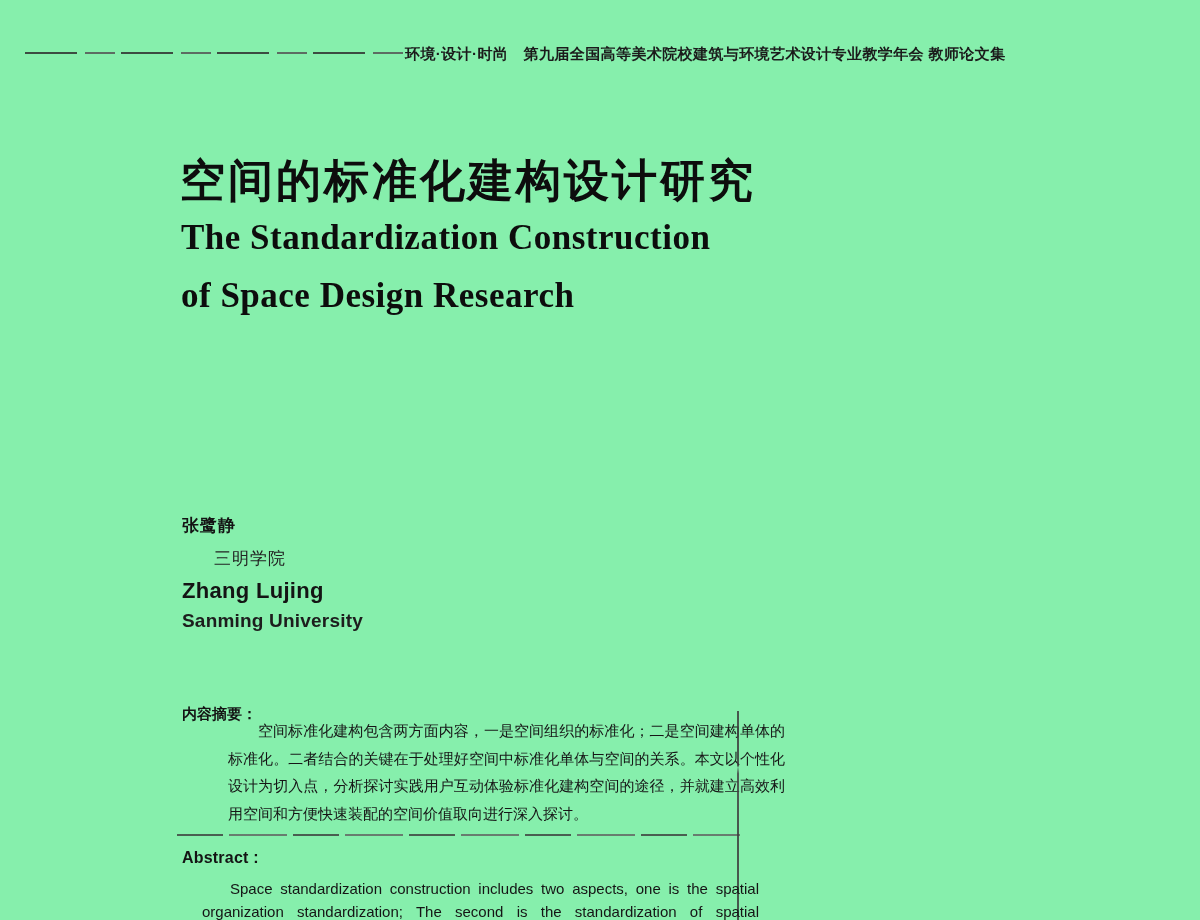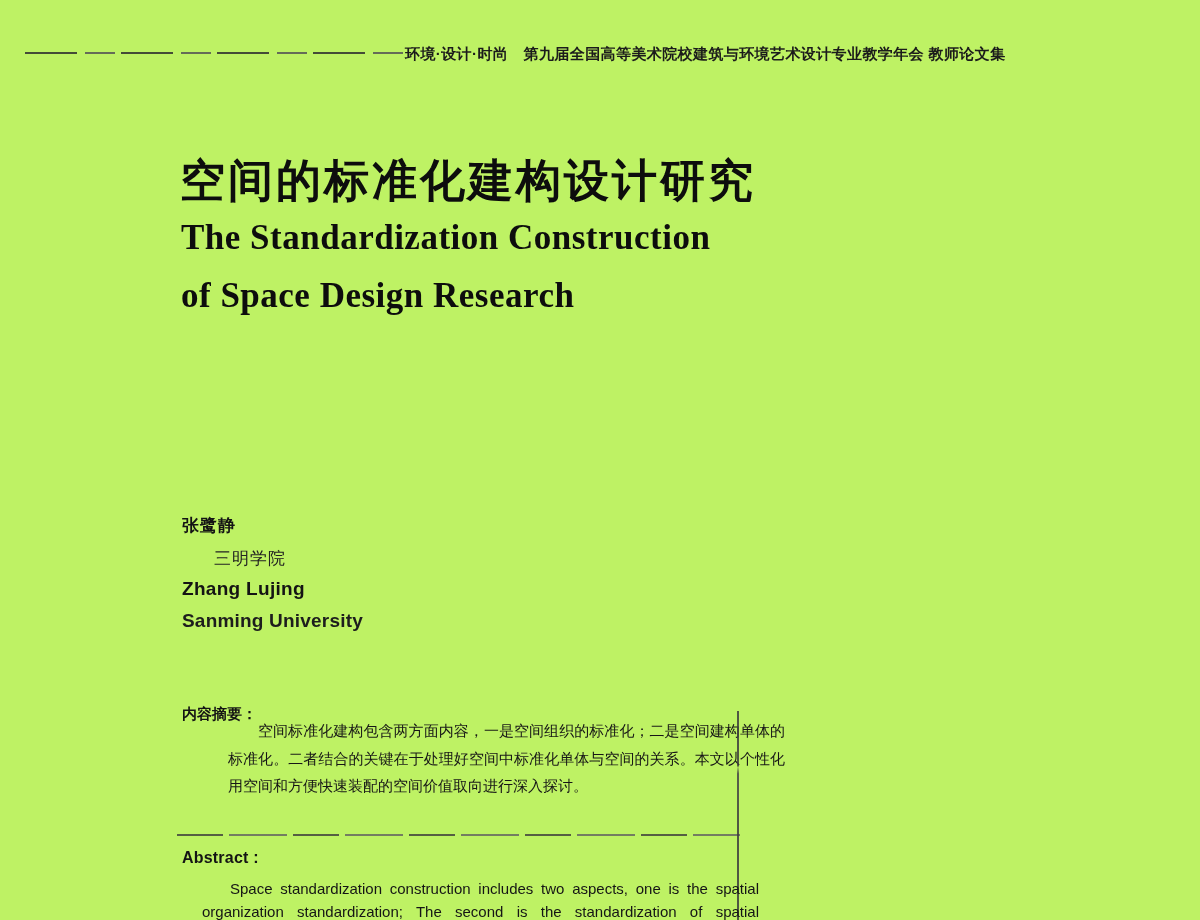--- a/index.html
+++ b/index.html
@@ -4,21 +4,21 @@
 <style>
   html, body {
     margin: 0;
     padding: 0;
     background: #e8e8e8;
   }
   .page {
     position: relative;
     width: 1200px;
     height: 920px;
-    background: #bef264;
+    background: #86efac;
     overflow: hidden;
     font-family: "Liberation Sans", sans-serif;
     color: #141414;
   }
 
   
   .header-rule {
     position: absolute;
     left: 25px;
     top: 52px;
@@ -66,21 +66,21 @@
   .title-en.line2 { top: 276px; }
 
   
   .author-line {
     position: absolute;
     left: 182px;
     white-space: nowrap;
   }
   .author-name-zh     { top: 514px; font-size: 17px; font-weight: 800; letter-spacing: 1px; text-align: right; }
   .author-affil-zh    { top: 547px; font-size: 17px; font-weight: 500; letter-spacing: 1px; color: #222; margin-left: 32px; }
-  .author-name-en     { top: 578px; font-size: 19px; font-weight: 700; letter-spacing: 0.3px; }
+  .author-name-en     { top: 578px; font-size: 22px; font-weight: 700; letter-spacing: 0.3px; }
   .author-affil-en    { top: 610px; font-size: 19px; font-weight: 600; letter-spacing: 0.2px; color: #1d1d1d; }
 
   
   .abstract-zh-label {
     position: absolute;
     left: 182px;
     top: 705px;
     font-size: 15px;
     font-weight: 700;
   }
@@ -176,20 +176,21 @@
 
   <div class="author-line author-name-zh">张鹭静</div>
   <div class="author-line author-affil-zh">三明学院</div>
   <div class="author-line author-name-en">Zhang Lujing</div>
   <div class="author-line author-affil-en">Sanming University</div>
 
   <div class="abstract-zh-label">内容摘要：</div>
   <div class="abstract-zh-body">
     <div class="zh-line justify indent">空间标准化建构包含两方面内容，一是空间组织的标准化；二是空间建构单体的</div>
     <div class="zh-line justify">标准化。二者结合的关键在于处理好空间中标准化单体与空间的关系。本文以个性化</div>
+    <div class="zh-line justify">设计为切入点，分析探讨实践用户互动体验标准化建构空间的途径，并就建立高效利</div>
     <div class="zh-line">用空间和方便快速装配的空间价值取向进行深入探讨。</div>
   </div>
 
   <div class="section-divider-rule"></div>
   <div class="column-vertical-rule"></div>
 
   <div class="abstract-en-label">Abstract :</div>
   <div class="abstract-en-body">
     <div class="en-line indent">Space standardization construction includes two aspects, one is the spatial</div>
     <div class="en-line">organization standardization; The second is the standardization of spatial</div>

